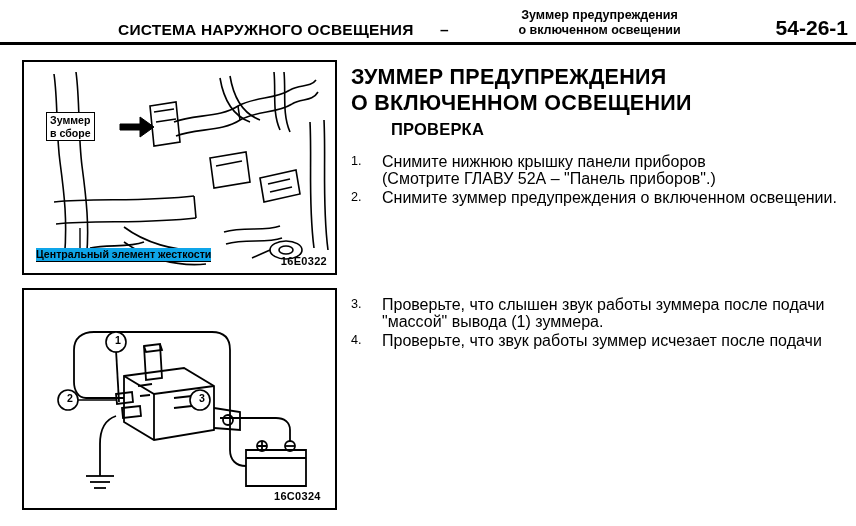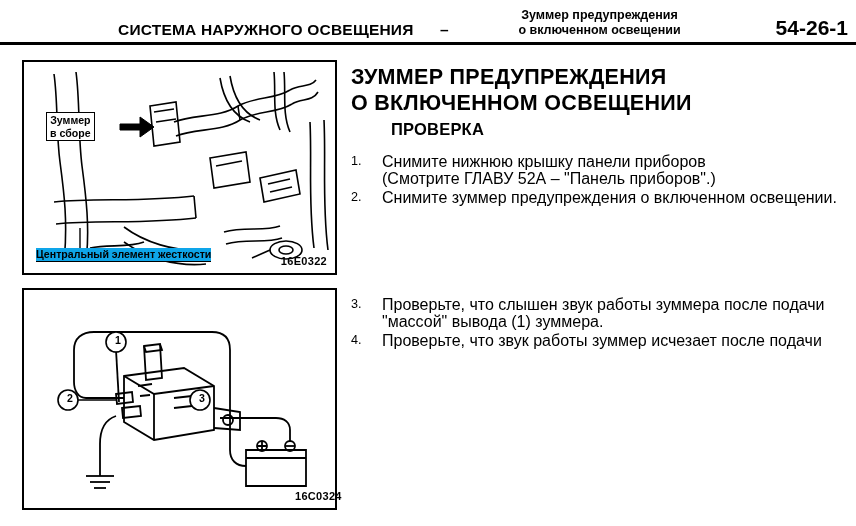--- a/index.html
+++ b/index.html
@@ -121,21 +121,20 @@
     box-sizing: border-box;
   }
   #fig1 { left: 22px; top: 60px; width: 315px; height: 215px; }
   #fig2 { left: 22px; top: 288px; width: 315px; height: 222px; }
 
   .fig-code {
     position: absolute;
     font-size: 11px;
     font-weight: bold;
     letter-spacing: 0.3px;
-    margin-left: 21px;
   }
   .callout {
     position: absolute;
     font-size: 10.6px;
     font-weight: bold;
     line-height: 12.5px;
     background: #fff;
   }
   .callout-boxed {
     border: 1px solid #000;
@@ -218,21 +217,21 @@
 
       <g>
         <path d="M96 62 L 116 62 L 116 55 L 130 65 L 116 75 L 116 68 L 96 68 Z" fill="#000" stroke="#000" stroke-width="1"></path>
       </g>
 
       <g stroke="#000" stroke-width="1.4" fill="none">
         <path d="M56 189 L 56 166"></path>
       </g>
     </svg>
 
-    <div class="callout callout-boxed" style="left:22px; top:50px; text-align:right;">
+    <div class="callout callout-boxed" style="left:22px; top:50px; text-align:left;">
       <span>Зуммер</span><br>
       <span>в сборе</span>
     </div>
 
     <div class="underline-label" style="left:12px; top:186px;">Центральный элемент жесткости</div>
 
     <div class="fig-code" style="right:8px; bottom:6px;">16E0322</div>
   </div>
 
   <div class="fig-box" id="fig2">

